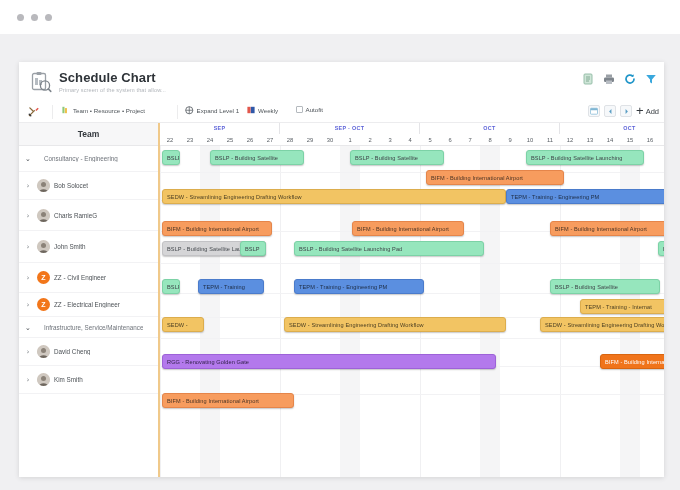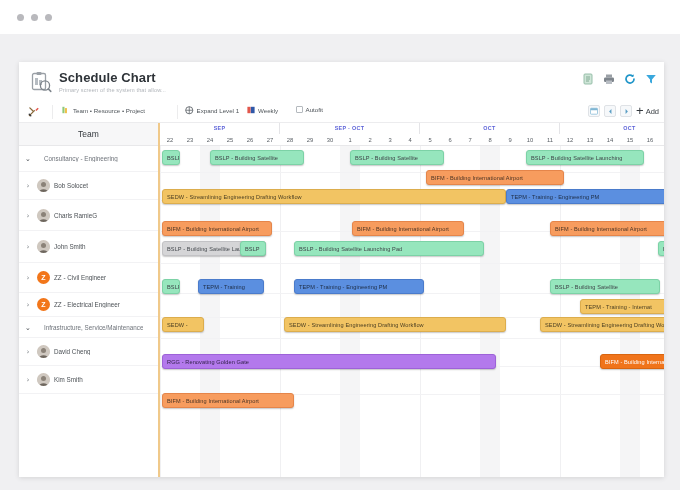--- a/index.html
+++ b/index.html
@@ -126,21 +126,21 @@
     background: #fff;
     border-right: 2px solid #f0c98a;
     z-index: 4;
   }
   #leftcol-head {
     position: relative;
     height: 23px;
     background: #f7f7f8;
     border-bottom: 1px solid #e8e8ea;
     display: flex; align-items: center; justify-content: center;
-    font-size: 8.5px; font-weight: normal; color: #33383d;
+    font-size: 8.5px; font-weight: bold; color: #33383d;
   }
   .lrow {
     position: absolute; left: 0;
     width: 139px;
     border-bottom: 1px solid #f2f2f4;
     display: flex; align-items: center;
   }
   .lrow .caret {
     width: 18px; text-align: center;
     font-size: 7.5px; color: #7b8086;

